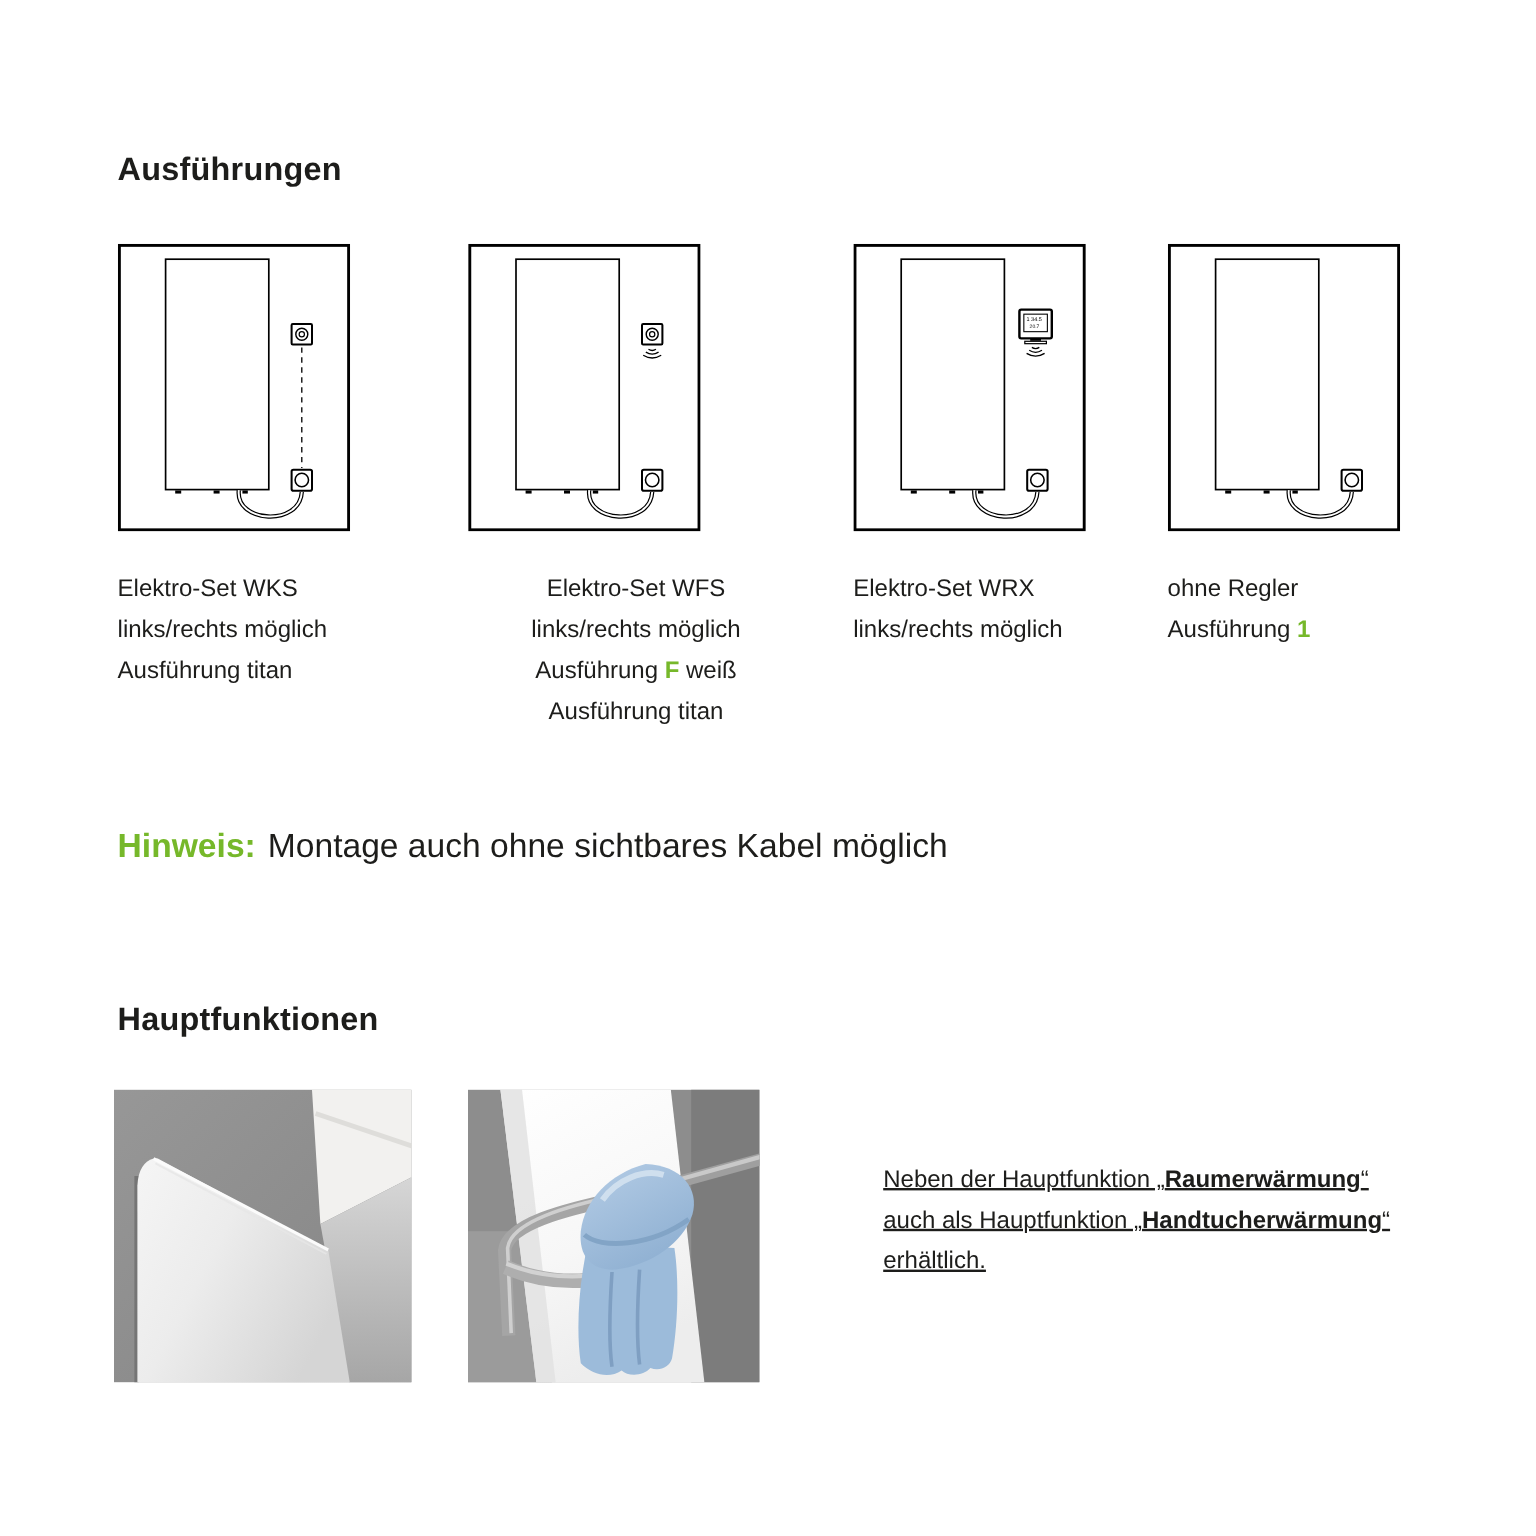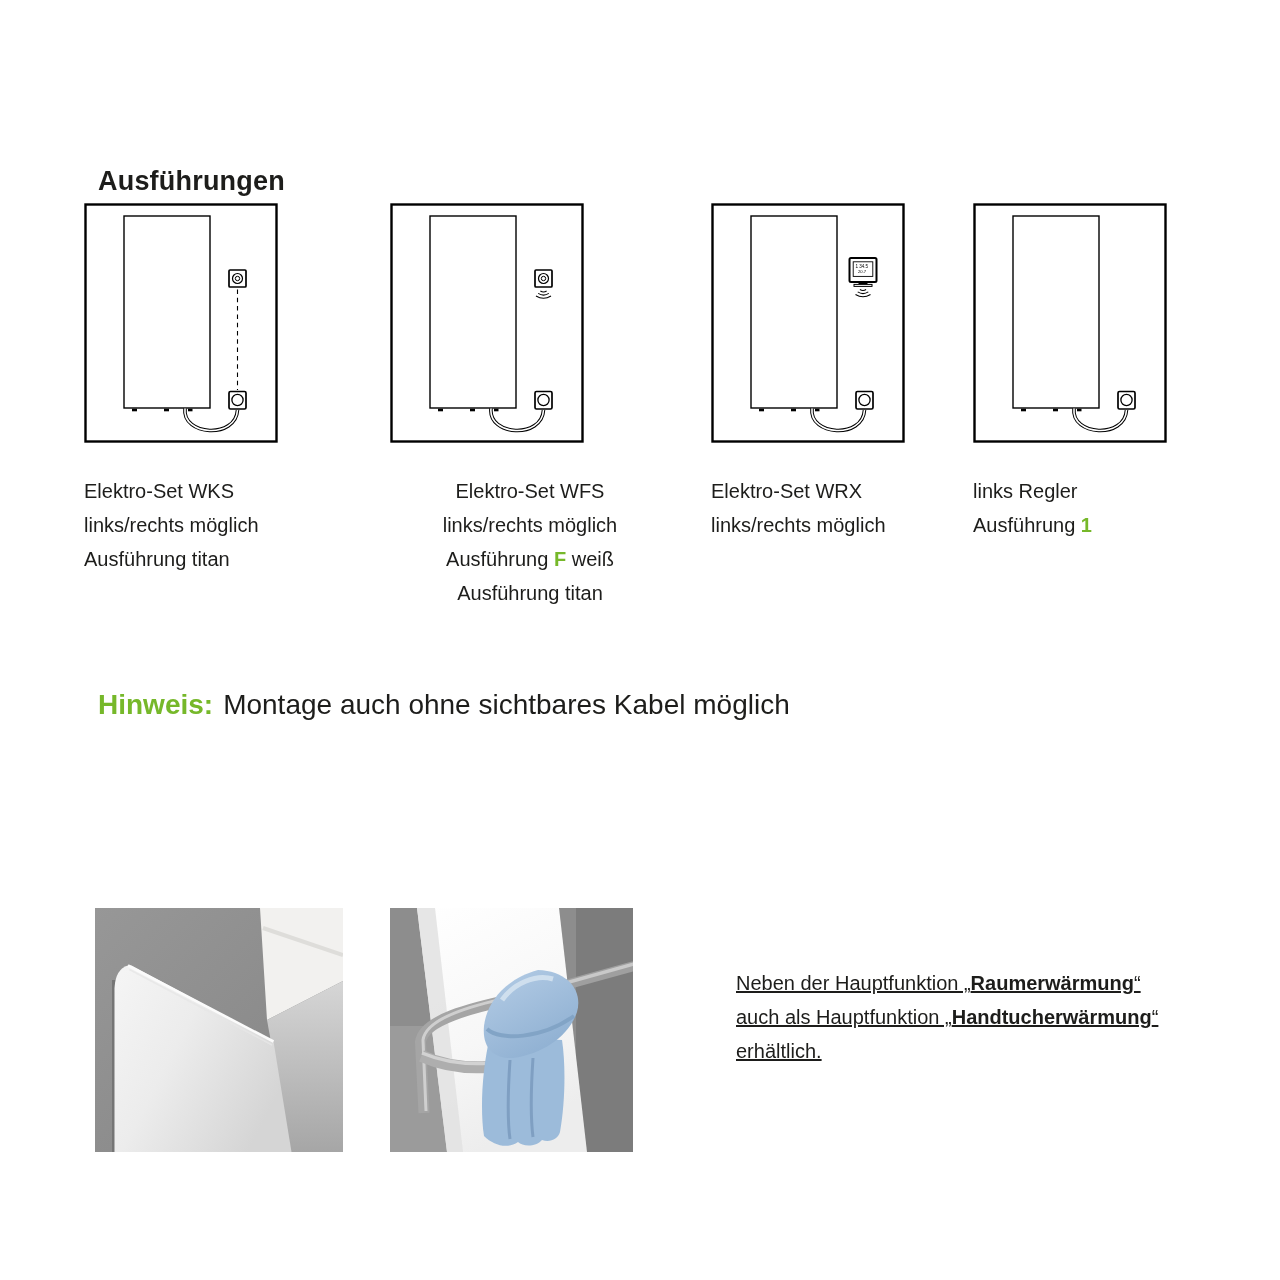--- a/index.html
+++ b/index.html
@@ -4,21 +4,21 @@
 <style>
   html,body{margin:0;padding:0;background:#ffffff;}
   .canvas{
     position:relative;width:1280px;height:1280px;background:#ffffff;
     font-family:"Liberation Sans", sans-serif;color:var(--text,#1d1d1b);
     overflow:hidden;
   }
   .h1{
     position:absolute;font-size:27px;font-weight:bold;letter-spacing:0.2px;margin:0;
   }
-  .h1.ausf{left:98px;top:126px;margin-top:40px;}
+  .h1.ausf{left:98px;top:126px;}
   .h1.haupt{left:98px;top:834px;}
 
   .variant{position:absolute;top:203px;width:280px;}
   .variant .diagram{display:block;}
   .caption{margin-top:31px;font-size:20px;line-height:34px;white-space:nowrap;}
   .rich-line{white-space:nowrap;}
   .accent{color:var(--green,#76b82a);font-weight:bold;}
   .bold{font-weight:bold;}
 
   .hinweis{position:absolute;left:98px;top:691px;font-size:28px;line-height:28px;white-space:nowrap;}
@@ -30,21 +30,21 @@
 
   .para{position:absolute;left:736px;top:966px;font-size:20px;line-height:34px;white-space:nowrap;text-decoration:underline;}
 </style>
 </head>
 <body>
 
 <div class="canvas">
 
   <h2 class="h1 ausf">Ausführungen</h2>
 
-  <div class="variant" style="left:84px;">
+  <div class="variant" style="left:98px;">
     <svg class="diagram" width="194" height="240" viewBox="0 0 194 240">
       <rect x="1.5" y="1.5" width="191" height="237" fill="#ffffff" stroke="#000" stroke-width="2.4"></rect>
       <rect x="40" y="13" width="86" height="192" fill="#ffffff" stroke="#000" stroke-width="1.4"></rect>
       <g>
         <rect x="48" y="205.7" width="5" height="2.6" fill="#000"></rect>
         <rect x="80" y="205.7" width="5" height="2.6" fill="#000"></rect>
         <rect x="104" y="205.7" width="4.5" height="2.6" fill="#000"></rect>
       </g>
       <g>
         <rect x="145" y="67" width="17" height="17" rx="1" fill="#fff" stroke="#000" stroke-width="1.7"></rect>
@@ -153,29 +153,30 @@
       <g>
         <path d="M 101 205.5 C 98 233, 152 236, 153.5 207" fill="none" stroke="#000" stroke-width="3.6"></path>
         <path d="M 101 205.5 C 98 233, 152 236, 153.5 207" fill="none" stroke="#fff" stroke-width="1.6"></path>
       </g>
       <g>
         <rect x="145" y="188.5" width="17" height="17.5" rx="1.5" fill="#fff" stroke="#000" stroke-width="1.7"></rect>
         <circle cx="153.5" cy="197" r="5.6" fill="#fff" stroke="#000" stroke-width="1.3"></circle>
       </g>
     </svg>
     <div class="caption">
-        <div class="rich-line"><span>links Regler</span></div>
+        <div class="rich-line"><span>ohne Regler</span></div>
         <div class="rich-line"><span>Ausführung </span><span class="accent">1</span></div>
       </div>
   </div>
 
   <div class="hinweis">
     <span class="label">Hinweis:</span><span>Montage auch ohne sichtbares Kabel möglich</span>
   </div>
 
+  <h2 class="h1 haupt">Hauptfunktionen</h2>
 
   <svg class="photo p1" width="248" height="244" viewBox="0 0 248 244">
     <defs>
       <linearGradient id="p1wall" x1="0" y1="0" x2="1" y2="1">
         <stop offset="0" stop-color="#979797"></stop>
           <stop offset="1" stop-color="#848484"></stop>
       </linearGradient>
       <linearGradient id="p1right" x1="0" y1="0" x2="0" y2="1">
         <stop offset="0" stop-color="#d6d6d6"></stop>
           <stop offset="1" stop-color="#a6a6a6"></stop>

